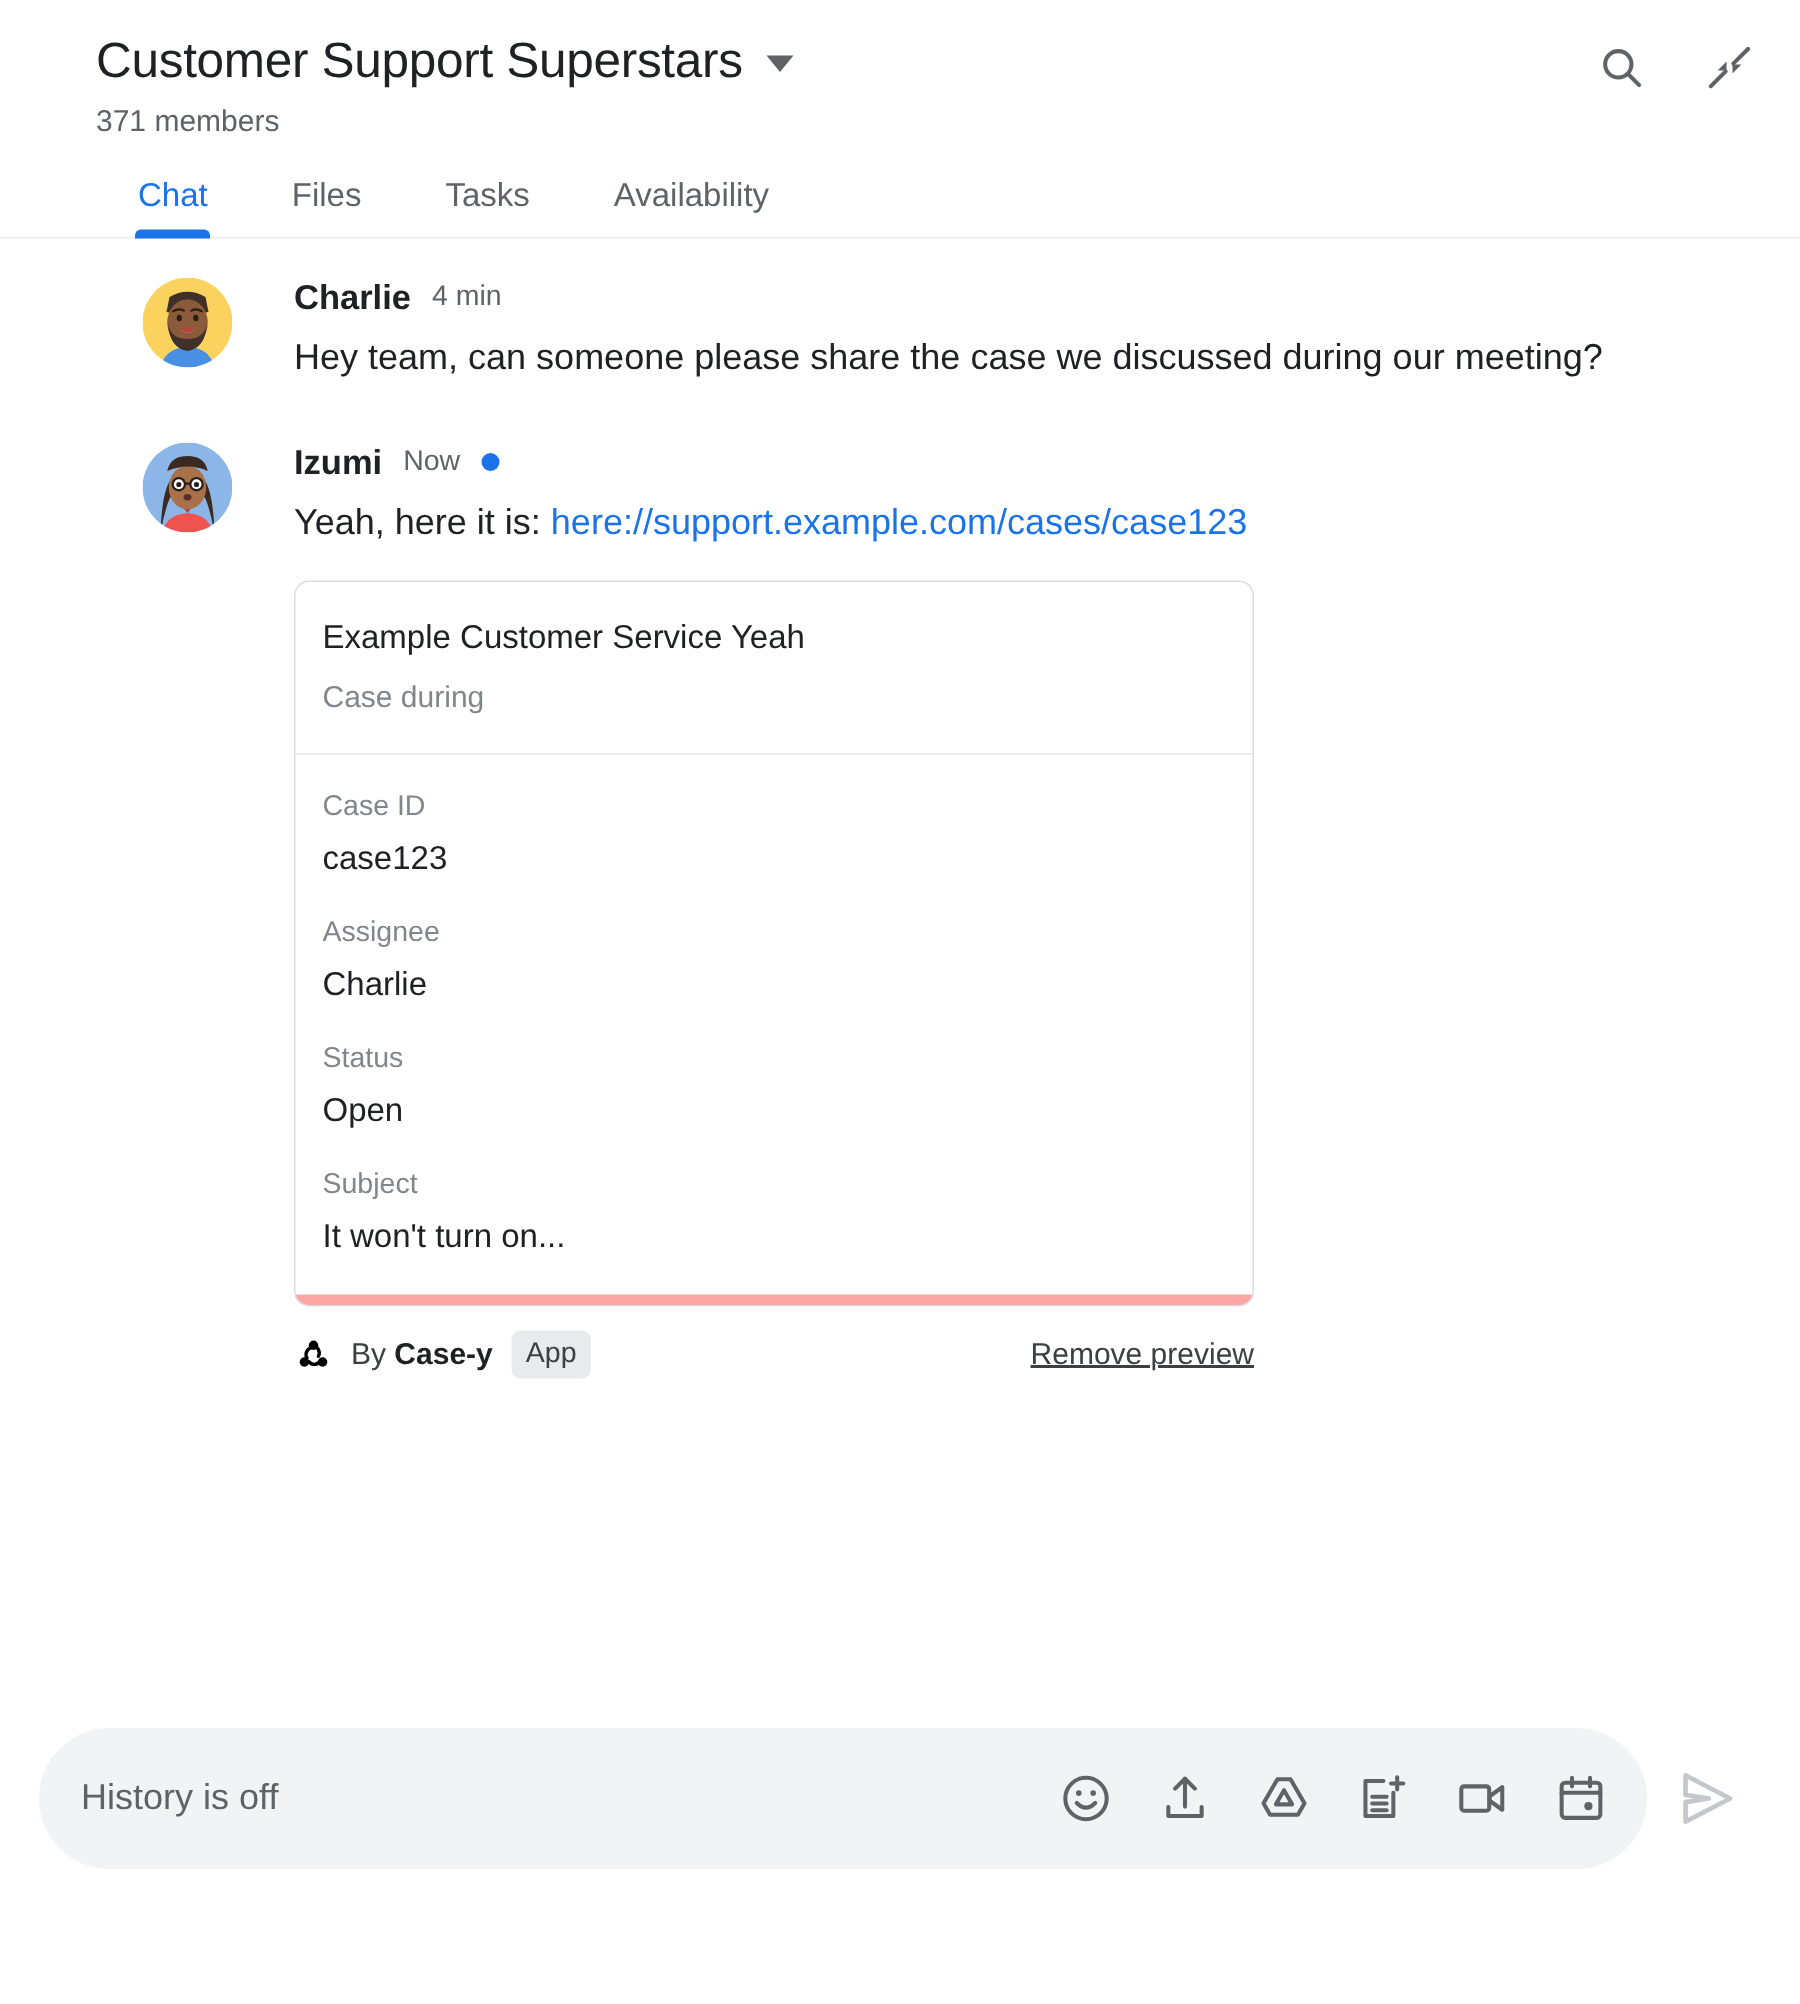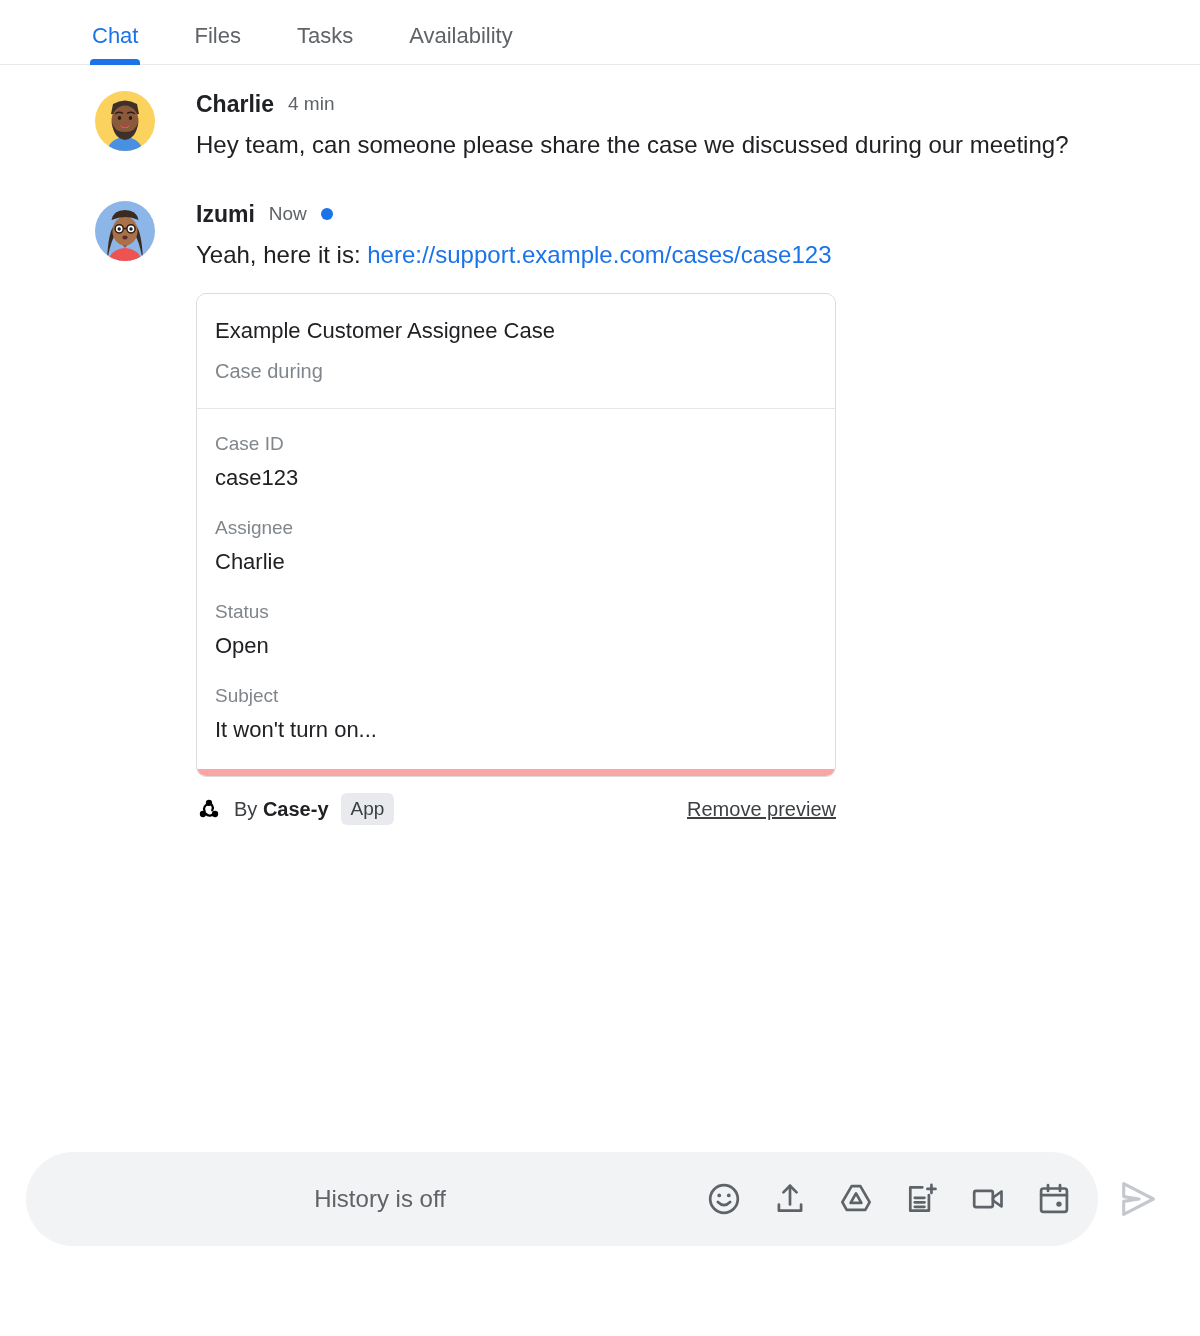--- a/index.html
+++ b/index.html
@@ -271,21 +271,20 @@
   }
   .compose {
     flex: 1 1 auto;
     height: 94px;
     background: #f1f3f4;
     border-radius: 47px;
     display: flex;
     align-items: center;
     padding: 0 26px 0 28px;
     max-width: 1072px;
-    text-align: center;
   }
   .compose-placeholder {
     font-size: 24px;
     color: #5f6368;
     flex: 1 1 auto;
     line-height: 30px;
   }
   .compose-icons {
     display: flex;
     align-items: center;
@@ -304,20 +303,42 @@
     align-items: center;
     justify-content: center;
     cursor: pointer;
   }
 </style>
 </head>
 <body>
 
 <div class="app">
 
+  <div class="header">
+    <div class="title-row">
+      <div class="room-title">Customer Support Superstars</div>
+      <div class="caret-down"></div>
+    </div>
+    <div class="member-count">371 members</div>
+
+    <div class="header-actions">
+      <svg class="hicon" viewBox="0 0 24 24">
+        <circle cx="10.5" cy="10.5" r="6.2" fill="none" stroke="#5f6368" stroke-width="1.9"></circle>
+        <line x1="15.2" y1="15.2" x2="20.3" y2="20.3" stroke="#5f6368" stroke-width="1.9" stroke-linecap="round"></line>
+      </svg>
+      <svg class="hicon" viewBox="0 0 24 24">
+        <g stroke="#5f6368" stroke-width="1.9" stroke-linecap="round" fill="none">
+          <line x1="3.2" y1="20.8" x2="10.2" y2="13.8"></line>
+          <line x1="20.8" y1="3.2" x2="13.8" y2="10.2"></line>
+        </g>
+        <path d="M10.6 9.2 L10.6 13.4 L6.4 13.4 Z" fill="#5f6368"></path>
+        <path d="M13.4 14.8 L13.4 10.6 L17.6 10.6 Z" fill="#5f6368"></path>
+      </svg>
+    </div>
+  </div>
 
   <div class="tabs">
     <div class="tab active"><span>Chat</span></div>
     <div class="tab"><span>Files</span></div>
     <div class="tab"><span>Tasks</span></div>
     <div class="tab"><span>Availability</span></div>
   </div>
 
   <div class="messages">
 
@@ -368,21 +389,21 @@
       <div class="msg-body">
         <div class="msg-meta">
           <span class="msg-author">Izumi</span>
           <span class="msg-time">Now</span>
           <span class="unread-dot"></span>
         </div>
         <div class="msg-text"><span>Yeah, here it is: </span><a href="#">here://support.example.com/cases/case123</a></div>
 
         <div class="card">
           <div class="card-header">
-            <div class="card-title">Example Customer Assignee Case</div>
+            <div class="card-title">Example Customer Service Yeah</div>
             <div class="card-subtitle">Case during</div>
           </div>
           <div class="card-fields">
             <div class="field">
               <div class="field-label">Case ID</div>
               <div class="field-value">case123</div>
             </div>
             <div class="field">
               <div class="field-label">Assignee</div>
               <div class="field-value">Charlie</div>

